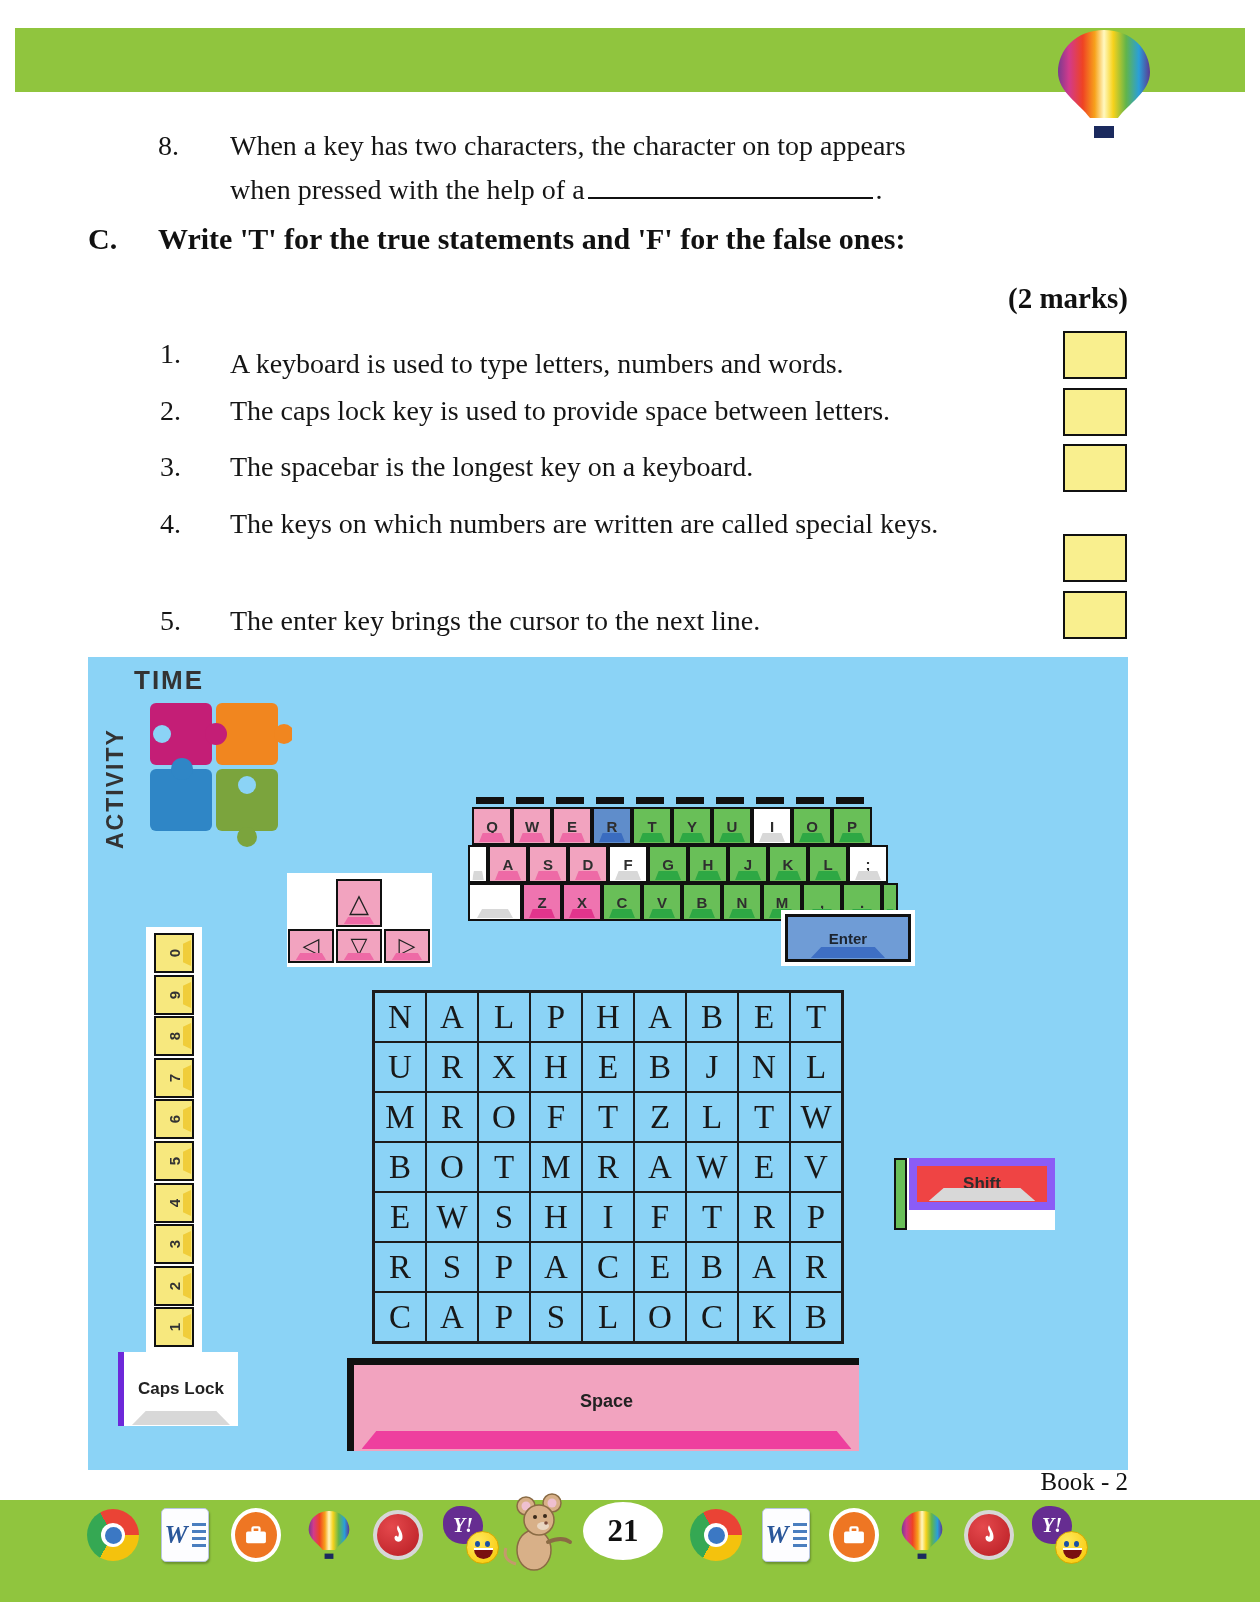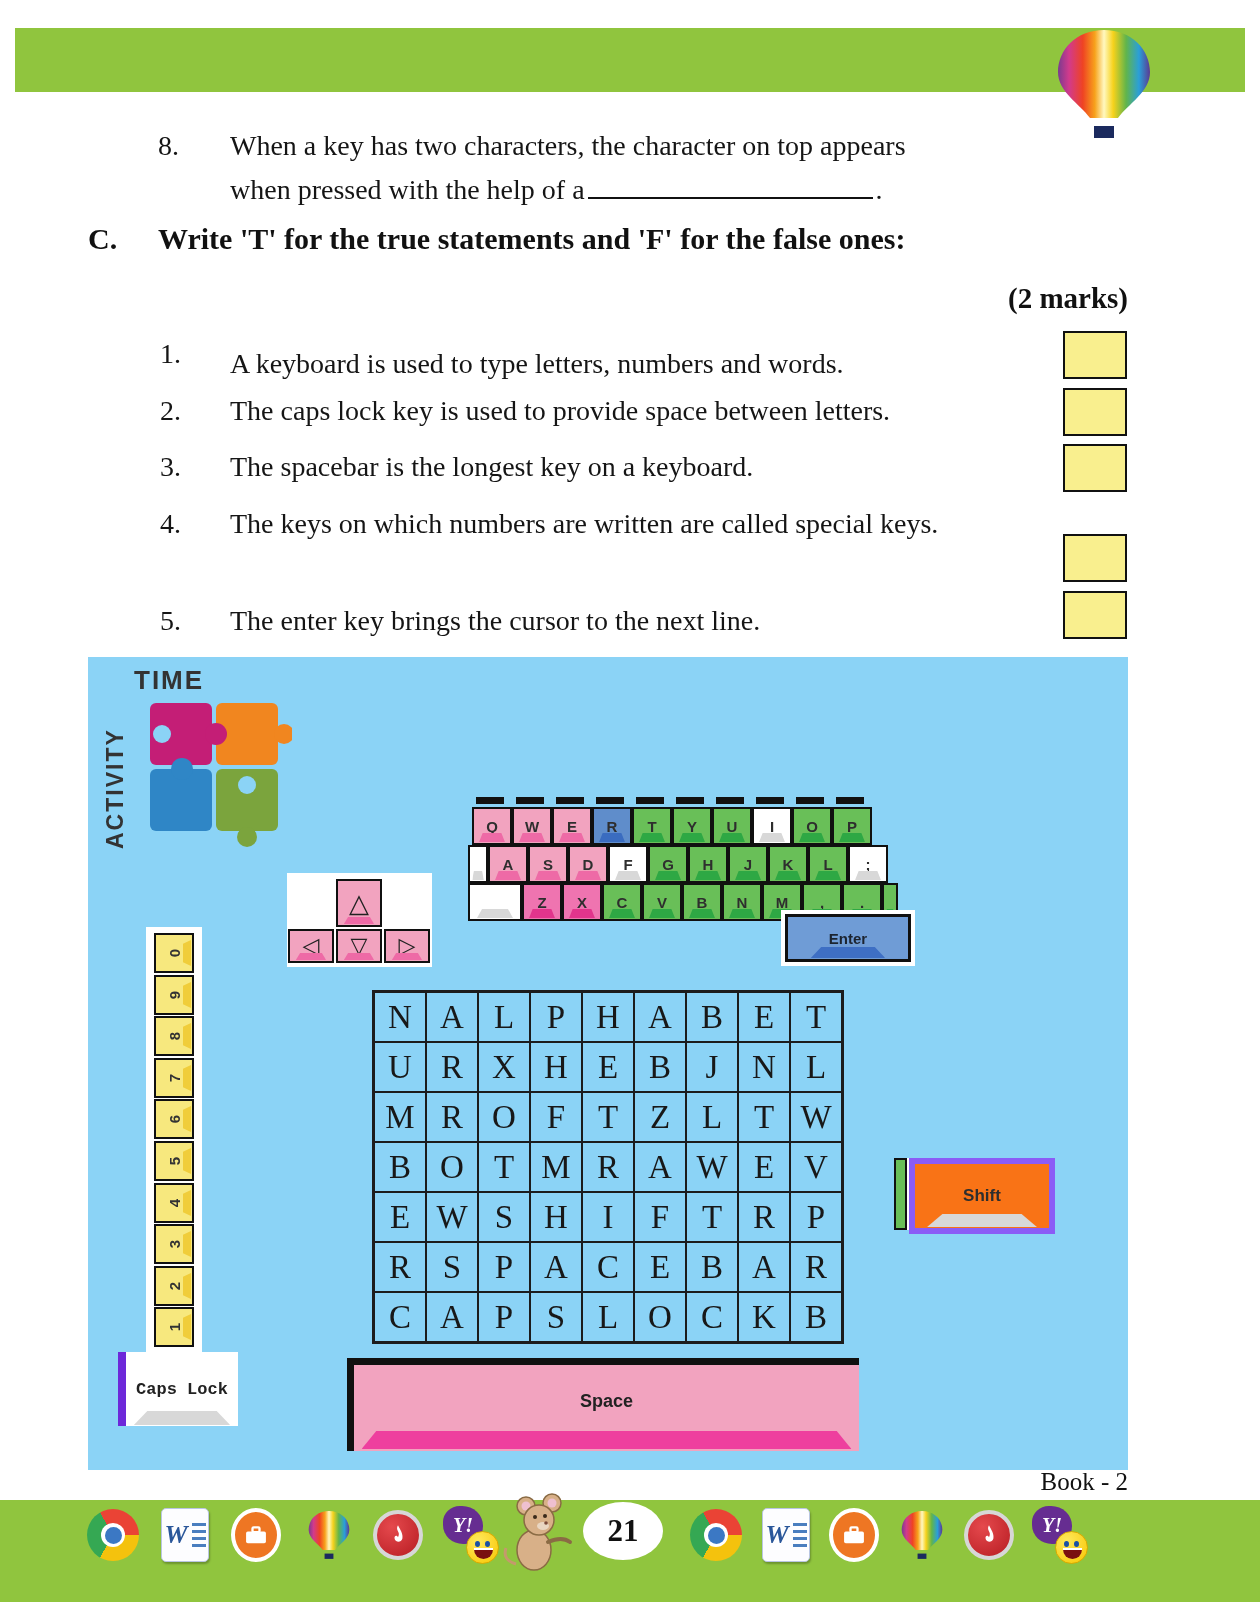--- a/index.html
+++ b/index.html
@@ -46,24 +46,24 @@
 
   .numcol-bg{position:absolute;left:58px;top:270px;width:56px;height:426px;background:#fff}
   .numkey{position:absolute;width:40px;height:40px;border:2px solid #101010;transform:rotate(-90deg);
       display:flex;align-items:center;justify-content:center;font-family:"Liberation Sans",sans-serif;font-weight:bold;font-size:15px;color:#333}
 
   .enter-wrap{position:absolute;left:693px;top:253px;background:#fff;padding:4px}
   .enter-key{position:relative;width:126px;height:48px;border:3px solid #101010;display:flex;align-items:center;justify-content:center;
       font-family:"Liberation Sans",sans-serif;font-weight:bold;font-size:15px;color:#1c2430}
   .shift-wrap{position:absolute;left:806px;top:501px;width:161px;height:72px;background:#fff;padding:3px 0}
   .gstrip{position:absolute;left:0;top:0;width:13px;height:72px;border:2px solid #101010}
-  .shift-key{position:absolute;left:15px;top:0;width:146px;height:76px;background:#f97316;border:6px solid #8b5cf6;
+  .shift-key{position:absolute;left:15px;top:0;width:146px;height:52px;background:#ef4444;border:8px solid #8b5cf6;
       display:flex;align-items:center;justify-content:center;font-family:"Liberation Sans",sans-serif;font-weight:bold;font-size:17px;color:#2e2e2e}
-  .caps-key{position:absolute;left:30px;top:695px;width:120px;height:74px;background:#fff;border-left:8px solid #6d28d9;
-      display:flex;align-items:center;justify-content:center;font-family:Liberation Mono, monospace;font-weight:bold;font-size:17px;color:#222}
+  .caps-key{position:absolute;left:30px;top:695px;width:120px;height:74px;background:#fff;border-left:6px solid #6d28d9;
+      display:flex;align-items:center;justify-content:center;font-family:Liberation Sans, sans-serif;font-weight:bold;font-size:17px;color:#222}
   .space-key{position:absolute;left:259px;top:701px;width:512px;height:93px;border-top:7px solid #101010;border-left:7px solid #101010;
       display:flex;align-items:center;justify-content:center;font-family:"Liberation Sans",sans-serif;font-weight:bold;font-size:18px;color:#222;padding-bottom:14px}
   .bigfront{position:absolute;bottom:2px;left:50%;transform:translateX(-50%);clip-path:polygon(3% 0,97% 0,100% 100%,0 100%)}
 
   .wordgrid{position:absolute;left:284px;top:333px;display:grid;grid-template-columns:repeat(9,52px);grid-auto-rows:50px;border:2px solid #1c1c1c}
   .cell{border:1.2px solid #1c1c1c;display:flex;align-items:center;justify-content:center;font-size:33px;color:#181818}
 
   .booklabel{position:absolute;right:132px;top:1468px;font-size:25px;color:#111}
 
   .taskbar{position:absolute;left:0;top:1500px;width:1260px;height:102px;background:var(--bar)}

